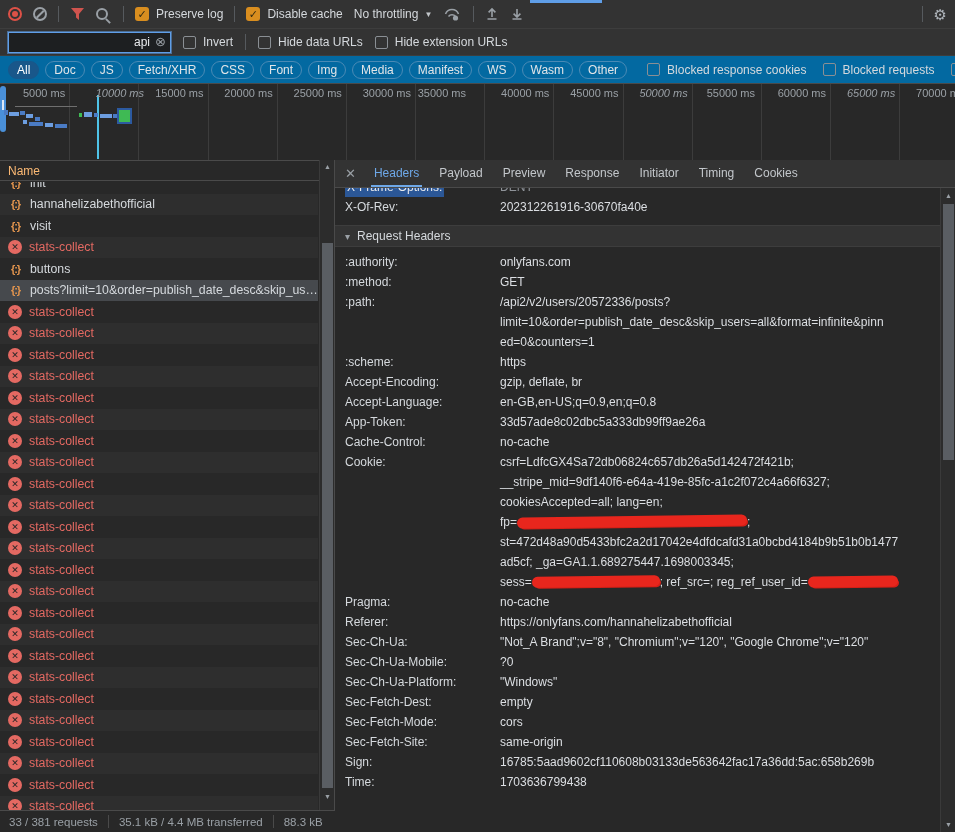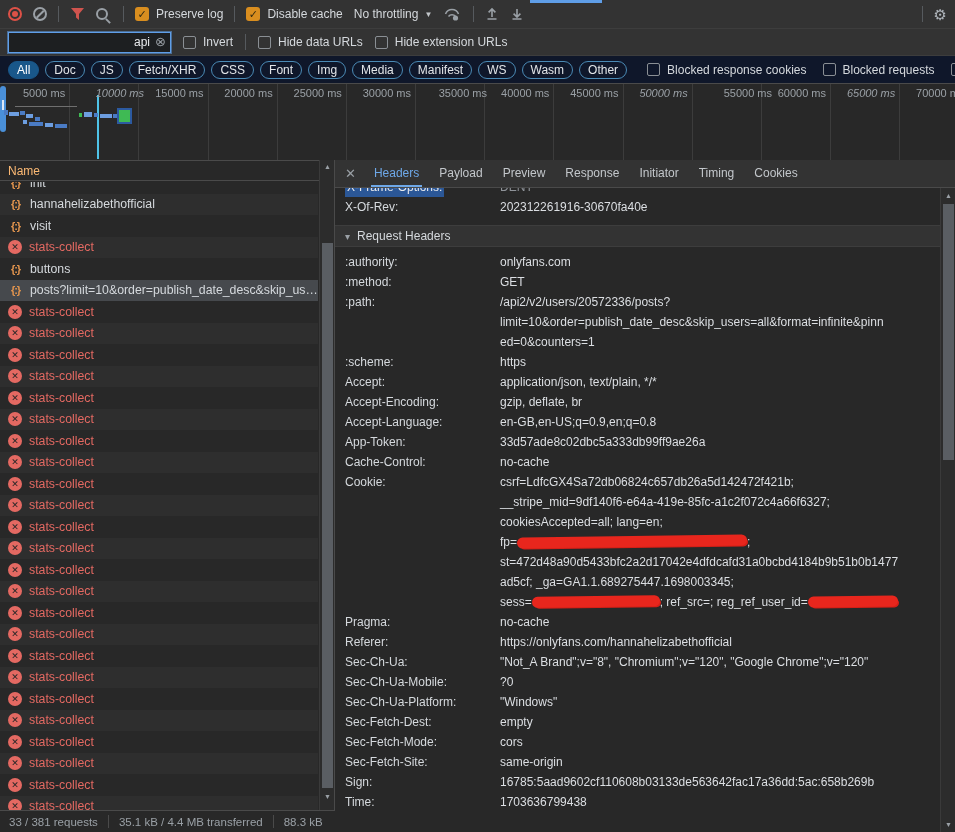--- a/index.html
+++ b/index.html
@@ -33,21 +33,21 @@
   .cb-item{display:flex;align-items:center;gap:7px;white-space:nowrap;}
   .throttle{display:flex;align-items:center;white-space:nowrap;}
 
   .flt-wrap{position:relative;flex:none;margin-left:2px;}
   .flt-input{width:134px;height:16px;background:#1d1f21;border:1px solid #5f9ee8;
     box-shadow:0 0 0 1px rgba(95,158,232,.55);border-radius:0;color:#e8eaed;
     padding:1px 20px 2px 7px;font:12px "Liberation Sans","DejaVu Sans",sans-serif;outline:none;text-align:right;}
   .flt-x{position:absolute;right:5px;top:2px;color:#9aa0a6;font-size:13px;line-height:15px;cursor:default;}
 
   
-  .chips{position:absolute;top:56px;left:0;right:0;height:28px;background:#0f172a;
+  .chips{position:absolute;top:56px;left:0;right:0;height:28px;background:#0369a1;
     border-bottom:1px solid #4a4a4a;display:flex;align-items:center;padding:0 8px;gap:6px;box-sizing:border-box;}
   .chip{height:18px;line-height:16px;padding:0 8px;border:1px solid #4a8ab5;border-radius:10px;
     background:transparent;color:#e2e5e8;font:12px "Liberation Sans","DejaVu Sans",sans-serif;flex:none;}
   .chip.active{background:#19578a;border-color:#19578a;color:#ffffff;}
   .chip-checks{display:flex;align-items:center;gap:16px;margin-left:14px;}
 
   
   .timeline{position:absolute;top:84px;left:0;right:0;height:76px;background:#282828;
     border-bottom:1px solid #4a4a4a;overflow:hidden;}
   .grid{position:absolute;top:0;bottom:0;width:1px;background:#3c3c3c;}
@@ -218,29 +218,29 @@
       <div class="tick" style="left: 78px; font-style: italic;">10000 ms</div>
       <div class="grid" style="left: 207.51px;"></div>
       <div class="tick" style="left: 137.51px;">15000 ms</div>
       <div class="grid" style="left: 276.68px;"></div>
       <div class="tick" style="left: 206.68px;">20000 ms</div>
       <div class="grid" style="left: 345.85px;"></div>
       <div class="tick" style="left: 275.85px;">25000 ms</div>
       <div class="grid" style="left: 415.02px;"></div>
       <div class="tick" style="left: 345.02px;">30000 ms</div>
       <div class="grid" style="left: 484.19px;"></div>
-      <div class="tick" style="left: 421px; text-align: right;">35000 ms</div>
+      <div class="tick" style="left: 400px; text-align: right;">35000 ms</div>
       <div class="grid" style="left: 553.36px;"></div>
       <div class="tick" style="left: 483.36px;">40000 ms</div>
       <div class="grid" style="left: 622.53px;"></div>
       <div class="tick" style="left: 552.53px;">45000 ms</div>
       <div class="grid" style="left: 691.7px;"></div>
       <div class="tick" style="left: 621.7px; font-style: italic;">50000 ms</div>
       <div class="grid" style="left: 760.87px;"></div>
-      <div class="tick" style="left: 706px;">55000 ms</div>
+      <div class="tick" style="left: 689px;">55000 ms</div>
       <div class="grid" style="left: 830.04px;"></div>
       <div class="tick" style="left: 760.04px;">60000 ms</div>
       <div class="grid" style="left: 899.21px;"></div>
       <div class="tick" style="left: 829.21px; font-style: italic;">65000 ms</div>
       <div class="tick" style="left: 898.38px;">70000 ms</div>
       <div class="bar" style="left: 15px; top: 22px; width: 62px; height: 1px; background: rgb(111, 111, 111);"></div>
       <div class="bar" style="left: 4px; top: 26px; width: 4px; height: 5px; background: rgb(74, 123, 196);"></div>
       <div class="bar" style="left: 9px; top: 28px; width: 10px; height: 4px; background: rgb(109, 158, 224);"></div>
       <div class="bar" style="left: 20px; top: 27px; width: 5px; height: 4px; background: rgb(74, 123, 196);"></div>
       <div class="bar" style="left: 26px; top: 30px; width: 7px; height: 4px; background: rgb(109, 158, 224);"></div>
@@ -446,26 +446,20 @@
                 <div class="vline">ed=0&amp;counters=1</div>
               </div>
   </div>
             <div class="hrow">
     <div class="hname">:scheme:</div>
     <div class="hval">
                 <div class="vline">https</div>
               </div>
   </div>
             <div class="hrow">
-    <div class="hname">Accept:</div>
-    <div class="hval">
-                <div class="vline">application/json, text/plain, */*</div>
-              </div>
-  </div>
-            <div class="hrow">
     <div class="hname">Accept-Encoding:</div>
     <div class="hval">
                 <div class="vline">gzip, deflate, br</div>
               </div>
   </div>
             <div class="hrow">
     <div class="hname">Accept-Language:</div>
     <div class="hval">
                 <div class="vline">en-GB,en-US;q=0.9,en;q=0.8</div>
               </div>

